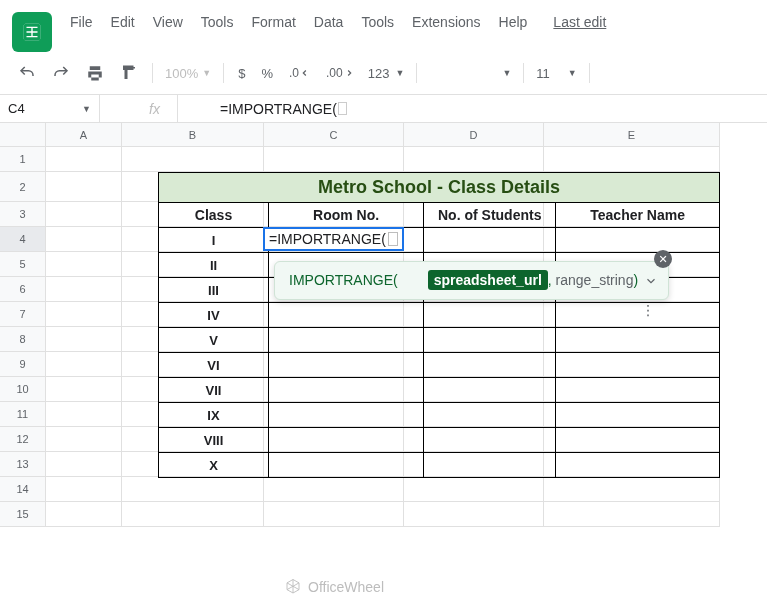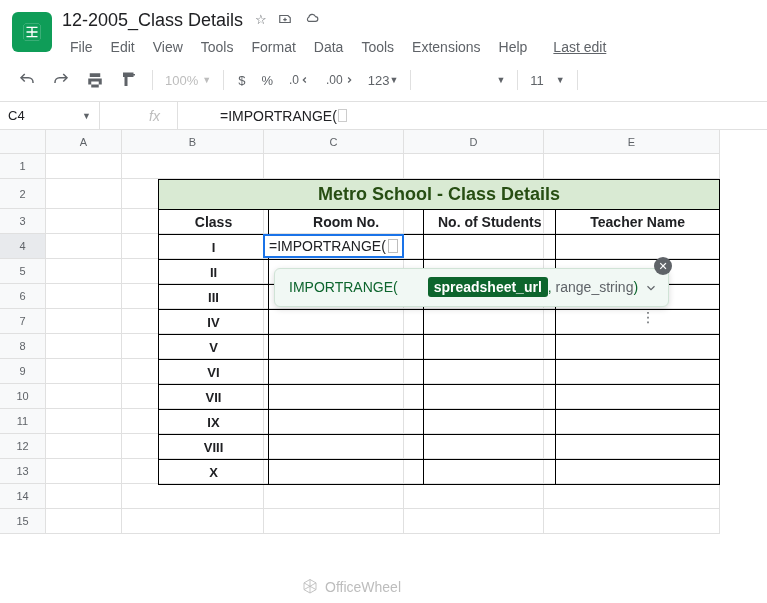--- a/index.html
+++ b/index.html
@@ -13,21 +13,21 @@
 .doc-title { font-size: 18px; color: #202124; font-weight: 400; }
 .title-icons { display: flex; gap: 10px; color: #5f6368; }
 .menubar { display: flex; gap: 2px; margin-top: 2px; }
 .menubar span { padding: 4px 8px; color: #5f6368; font-size: 14px; cursor: pointer; border-radius: 4px; }
 .last-edit { text-decoration: underline; color: #5f6368; font-size: 14px; margin-left: 8px; }
 
 .toolbar { display: flex; align-items: center; gap: 4px; padding: 8px 12px; border-bottom: 1px solid #e0e0e0; color: #5f6368; }
 .tb-btn { padding: 4px 6px; cursor: pointer; display: flex; align-items: center; border-radius: 2px; }
 .tb-sep { width: 1px; height: 20px; background: #e0e0e0; margin: 0 4px; }
 .tb-zoom { color: #bdbdbd; font-size: 13px; padding: 0 4px; display: flex; align-items: center; gap: 4px; }
-.tb-select { display: flex; align-items: center; padding: 0 4px; }
+.tb-select { display: flex; align-items: center; gap: 6px; padding: 0 4px; }
 
 .formula-bar { display: flex; align-items: flex-start; border-bottom: 1px solid #e0e0e0; height: 28px; gap: 32px; }
 .name-box { width: 100px; padding: 0 8px; display: flex; align-items: center; justify-content: space-between; border-right: 1px solid #e0e0e0; height: 100%; font-size: 13px; }
 .fx-label { width: 46px; display: flex; align-items: center; justify-content: center; color: #bdbdbd; font-style: italic; font-size: 14px; border-right: 1px solid #e0e0e0; height: 100%; }
 .formula-input { flex: 1; padding: 0 10px; font-size: 14px; display: flex; align-items: center; height: 100%; }
 
 .sheet { display: flex; position: relative; }
 .row-headers { width: 46px; flex-shrink: 0; }
 .col-headers { display: flex; height: 24px; }
 .corner { width: 46px; height: 24px; background: #f8f9fa; border-right: 1px solid #e0e0e0; border-bottom: 1px solid #e0e0e0; flex-shrink: 0; }
@@ -52,48 +52,35 @@
 .active-cell { position: absolute; border: 2px solid #1a73e8; background: #fff; font-family: monospace; font-size: 14px; padding: 2px 4px; display: flex; align-items: center; z-index: 5; }
 .active-cell .cursor-box { border: 1px solid #bdbdbd; width: 10px; height: 14px; margin-left: 2px; }
 
 .tooltip { position: absolute; background: #f1f8f4; border: 1px solid #d0e3d6; border-radius: 6px; padding: 10px 14px; font-family: 'Courier New', monospace; font-size: 14px; color: #0d652d; box-shadow: 0 2px 6px rgba(0,0,0,0.15); z-index: 10; min-width: 395px; }
 .tooltip .arg1 { background: #0d652d; color: #fff; padding: 2px 6px; border-radius: 3px; font-weight: bold; margin-left: 30px; }
 .tooltip .arg2 { color: #5f6368; }
 .tt-close { position: absolute; top: -12px; right: -4px; width: 18px; height: 18px; background: #5f6368; border-radius: 50%; color: #fff; display: flex; align-items: center; justify-content: center; font-size: 11px; cursor: pointer; }
 .tt-expand { position: absolute; right: 10px; top: 12px; color: #5f6368; cursor: pointer; }
 .tt-more { position: absolute; right: 12px; top: 40px; color: #5f6368; cursor: pointer; letter-spacing: 1px; }
 
-.watermark { position: absolute; left: 301px; top: 578px; color: #bdbdbd; font-size: 14px; display: flex; align-items: center; gap: 6px; z-index: 3; }
+.watermark { position: absolute; left: 284px; top: 578px; color: #bdbdbd; font-size: 14px; display: flex; align-items: center; gap: 6px; z-index: 3; }
 .caret { font-size: 9px; }
 </style>
 </head>
 <body>
 
 <div class="header">
   <div class="logo">
     <svg viewBox="0 0 24 24" fill="none">
         <rect x="3" y="3" width="18" height="18" rx="2" fill="#fff"></rect>
         <rect x="3" y="3" width="18" height="18" rx="2" fill="#0f9d58"></rect>
         <path d="M6 7h12M6 12h12M6 17h12M12 7v10" stroke="#fff" stroke-width="1.5"></path>
       </svg>
   </div>
   <div class="title-area">
-    <div class="title-row">
-      <span class="doc-title">12-2005_Class Details</span>
-      <div class="title-icons">
-        <span>☆</span>
-        <span><svg width="16" height="14" viewBox="0 0 24 24" fill="none" stroke="#5f6368" stroke-width="2">
-              <path d="M3 6h14l4 4v8H3z"></path>
-              <path d="M12 10v6M9 13h6"></path>
-            </svg></span>
-        <span><svg width="18" height="14" viewBox="0 0 24 24" fill="none" stroke="#5f6368" stroke-width="2">
-              <path d="M18 16a4 4 0 000-8 6 6 0 00-11.5 1A4 4 0 006 16h12z"></path>
-            </svg></span>
-      </div>
-    </div>
     <div class="menubar">
       <span>File</span>
       <span>Edit</span>
       <span>View</span>
       <span>Tools</span>
       <span>Format</span>
       <span>Data</span>
       <span>Tools</span>
       <span>Extensions</span>
       <span>Help</span>

